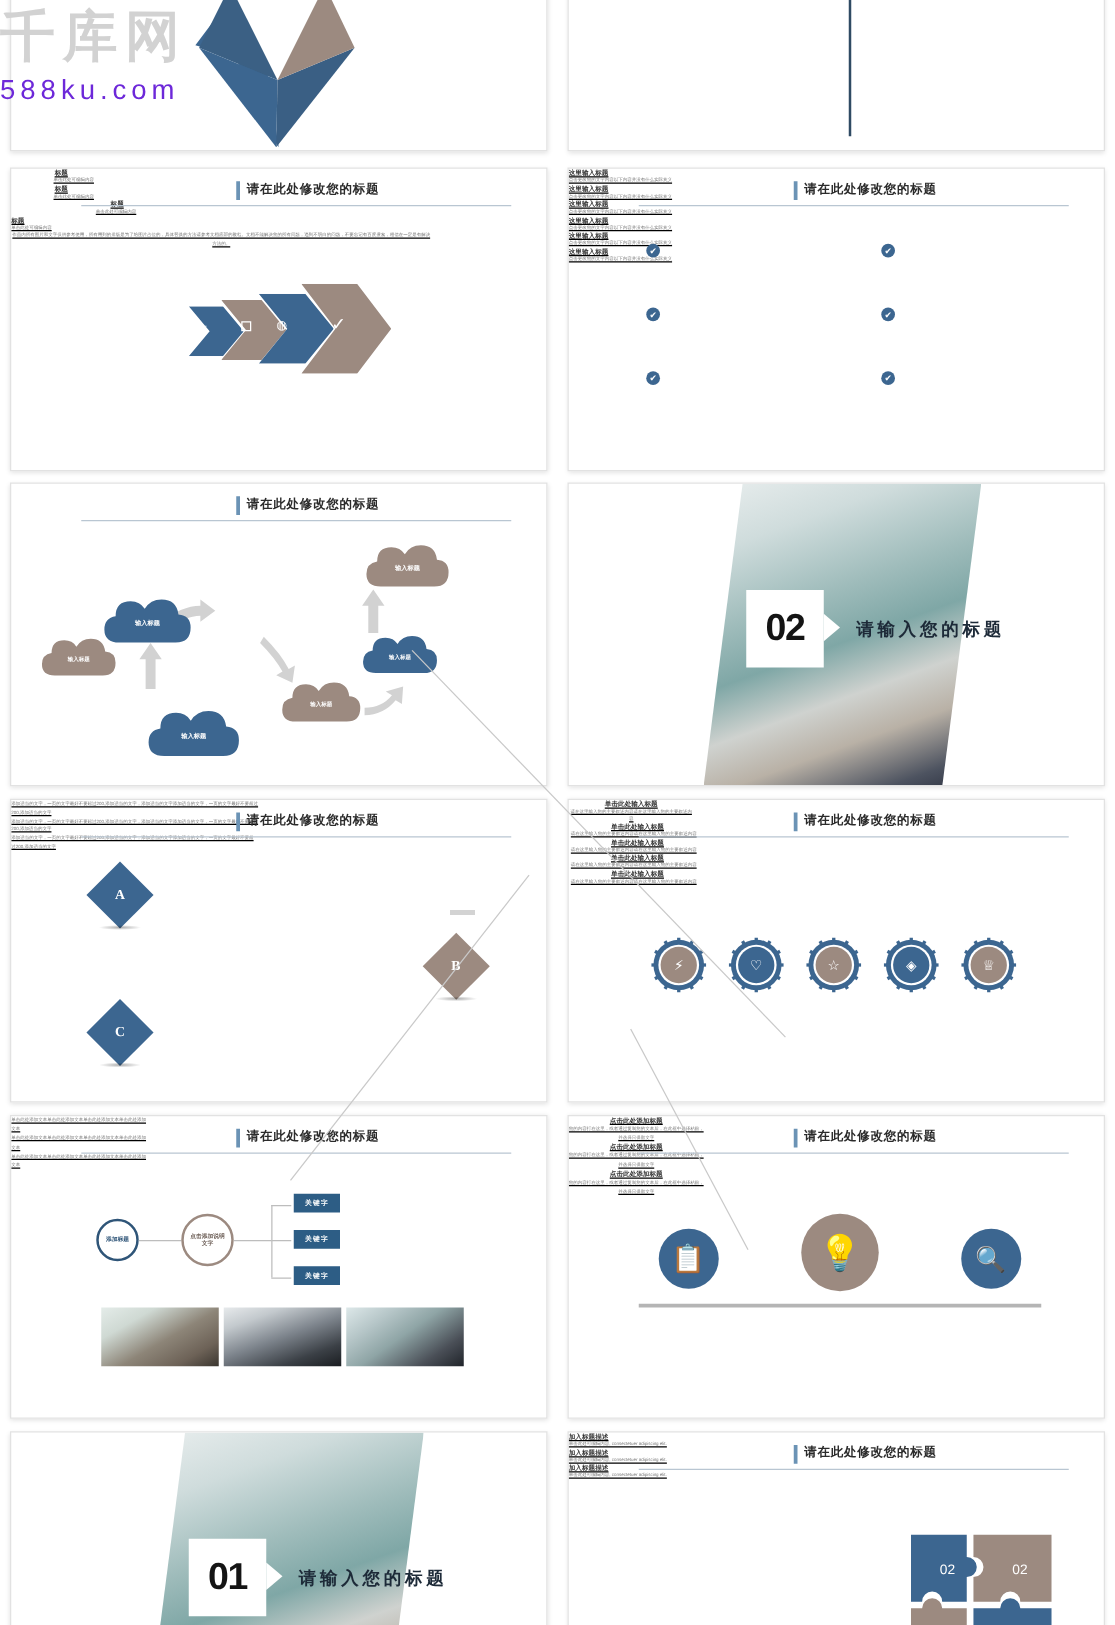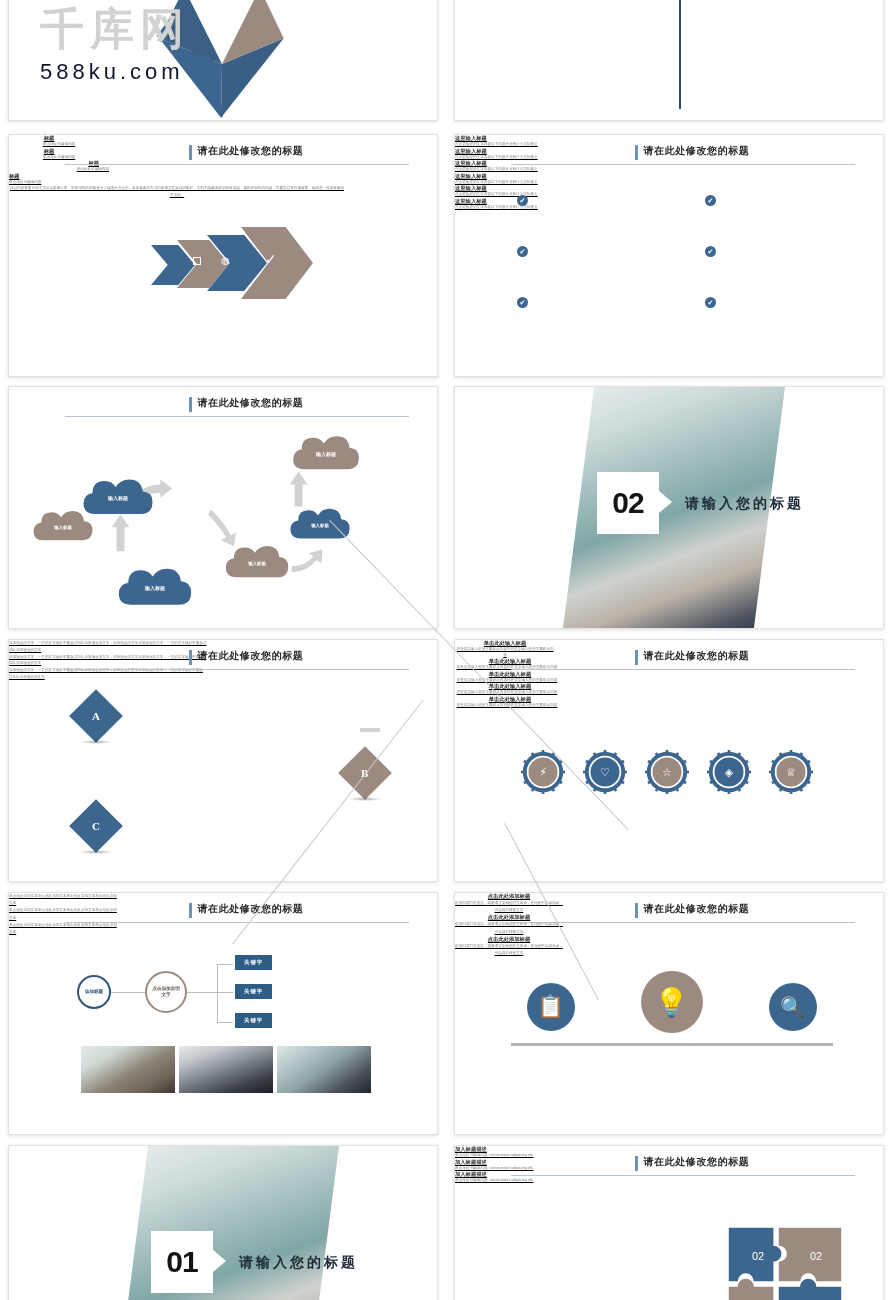--- a/index.html
+++ b/index.html
@@ -123,21 +123,21 @@
   .pz{ position:absolute; display:flex; align-items:center; justify-content:center;
        color:#fff; font-size:11px; font-family:"Liberation Sans",sans-serif; }
 
   
   .wm { position:absolute; pointer-events:none; }
   .wm-logo{
     left:332px; top:716px; font-size:44px; font-weight:bold; color:#d2d2d2;
     letter-spacing:6px; font-family:"Liberation Sans", sans-serif;
   }
   .wm-url{
-    left:340px; top:765px; font-size:22px; color:#0f172a; letter-spacing:4px;
+    left:340px; top:765px; font-size:22px; color:#6d28d9; letter-spacing:4px;
   }
   .wm-line{
     position:absolute; background:#c9c9c9; height:1px; transform-origin:0 0;
   }
 </style>
 </head>
 <body>
 
 <div class="grid">
 
@@ -583,21 +583,21 @@
         <path d="M2 68 H12 a9 9 0 0 1 18 0 H52 V90 a9 9 0 0 0 0 18 V128 H2 Z" fill="#9c8a80"></path>
         <path d="M58 68 H82 a9 9 0 0 1 18 0 H128 V128 H58 V108 a9 9 0 0 1 0 -18 Z" fill="#3c6690"></path>
       </svg>
       <div class="pz" style="left:286px; top:100px; width:34px; height:20px;">02</div>
       <div class="pz" style="left:344px; top:100px; width:34px; height:20px;">02</div>
     </div>
   </div>
 
 </div>
 
-<div class="wm" style="position:absolute; inset:0;padding-left:40px;">
+<div class="wm" style="position:absolute; inset:0;">
   <div class="wm-line" style="left:330px; top:520px; width:430px; transform:rotate(46deg);"></div>
   <div class="wm-line" style="left:232px; top:944px; width:310px; transform:rotate(-52deg);"></div>
   <div class="wm-line" style="left:598px; top:1000px; width:200px; transform:rotate(-118deg);"></div>
   <div style="position:absolute; left:330px; top:712px;">
     <svg width="52" height="50" viewBox="0 0 52 50">
       <path d="M26 4 a21 21 0 1 0 0 42 a21 21 0 0 1 0 -42 Z" fill="#d3d3d3"></path>
       <rect x="30" y="16" width="20" height="4" fill="#d3d3d3"></rect>
     </svg>
   </div>
   <div class="wm-logo" style="left:382px;">千库网</div>

